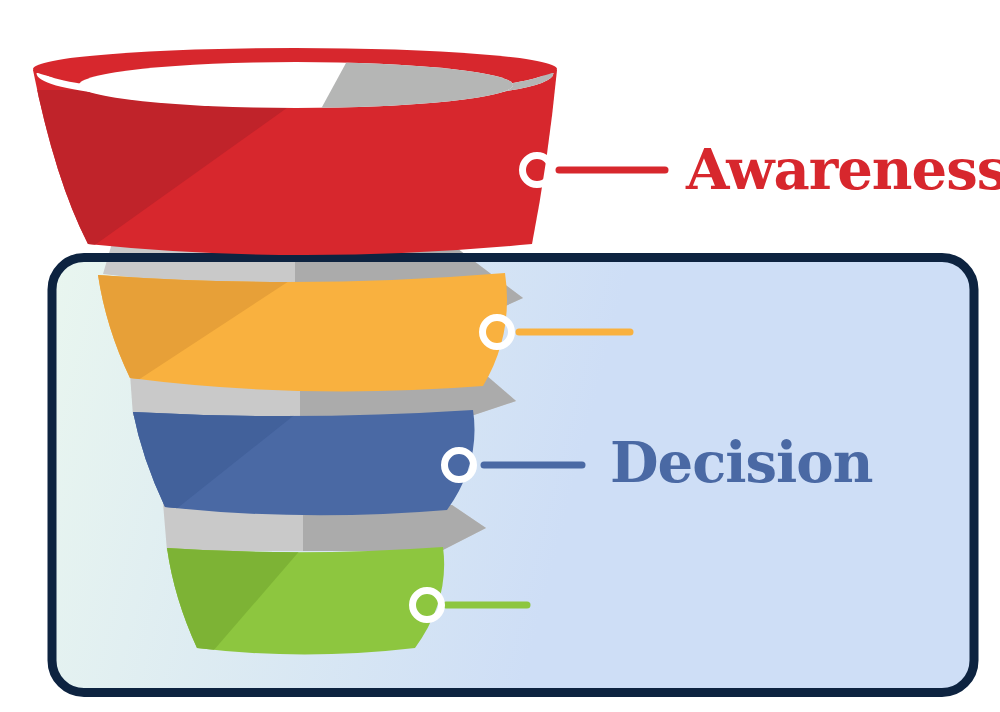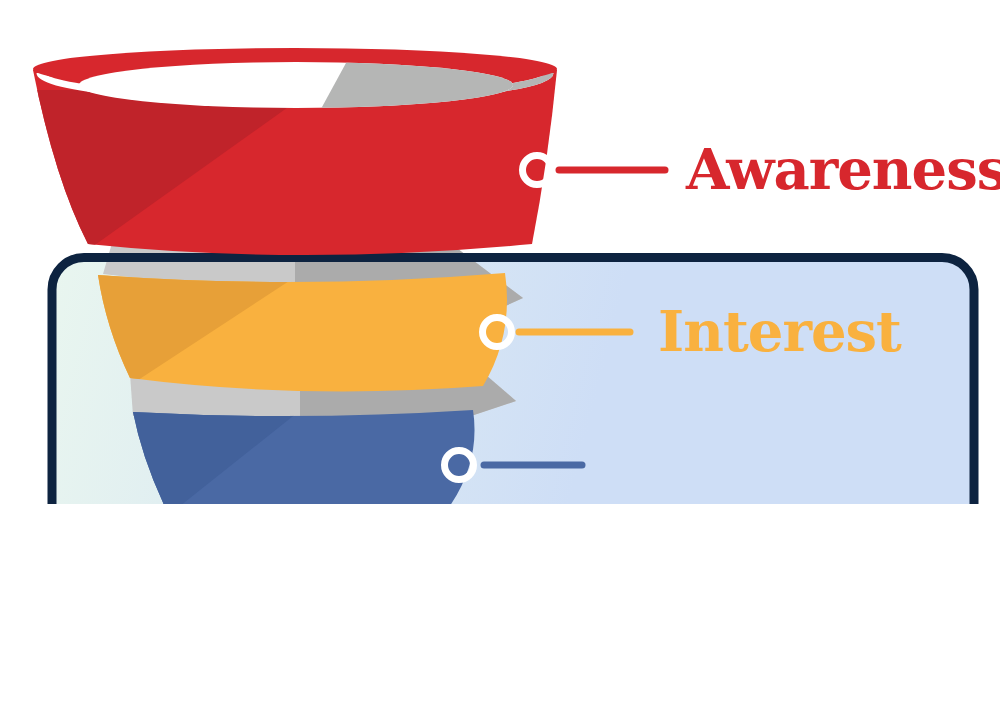--- a/index.html
+++ b/index.html
@@ -1,17 +1,17 @@
 <!DOCTYPE html>
 <html><head>
 <meta charset="utf-8">
 <style>
   html,body{margin:0;padding:0;background:#fff;}
   .canvas{
-    position:relative;width:1000px;height:504px;background:#ffffff;
+    position:relative;width:1000px;height:712px;background:#ffffff;
     overflow:hidden;font-family:"DejaVu Serif",serif;
   }
   .canvas svg{position:absolute;left:0;top:0;}
   .stage-label{
     position:absolute;transform:translateY(-52%);
     font-family:"DejaVu Serif",serif;font-weight:700;font-size:56px;
     letter-spacing:-1px;white-space:nowrap;line-height:1;
   }
   .label-awareness{left:686px;top:170px;}
   .label-interest{left:658px;top:332px;}
@@ -106,14 +106,14 @@
 
     <g fill="none" stroke-width="7">
       <circle cx="537" cy="170" r="14.5" stroke="#ffffff"></circle>
       <circle cx="497" cy="332" r="14.5" stroke="#ffffff"></circle>
       <circle cx="459" cy="465" r="14.5" stroke="#ffffff"></circle>
       <circle cx="427" cy="605" r="14.5" stroke="#ffffff"></circle>
     </g>
   </svg>
 
   <div class="stage-label label-awareness" style="color: rgb(215, 39, 45);">Awareness</div>
-  <div class="stage-label label-interest" style="color: rgb(249, 177, 63);">Interest</div>
+  <div class="stage-label label-decision" style="color: rgb(74, 105, 164);">Decision</div>
 </div>
 
 </body></html>

